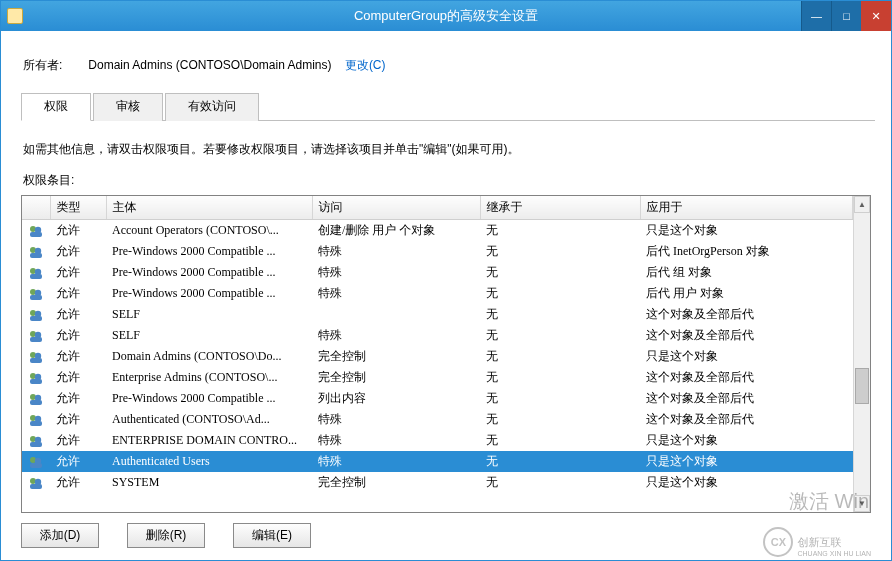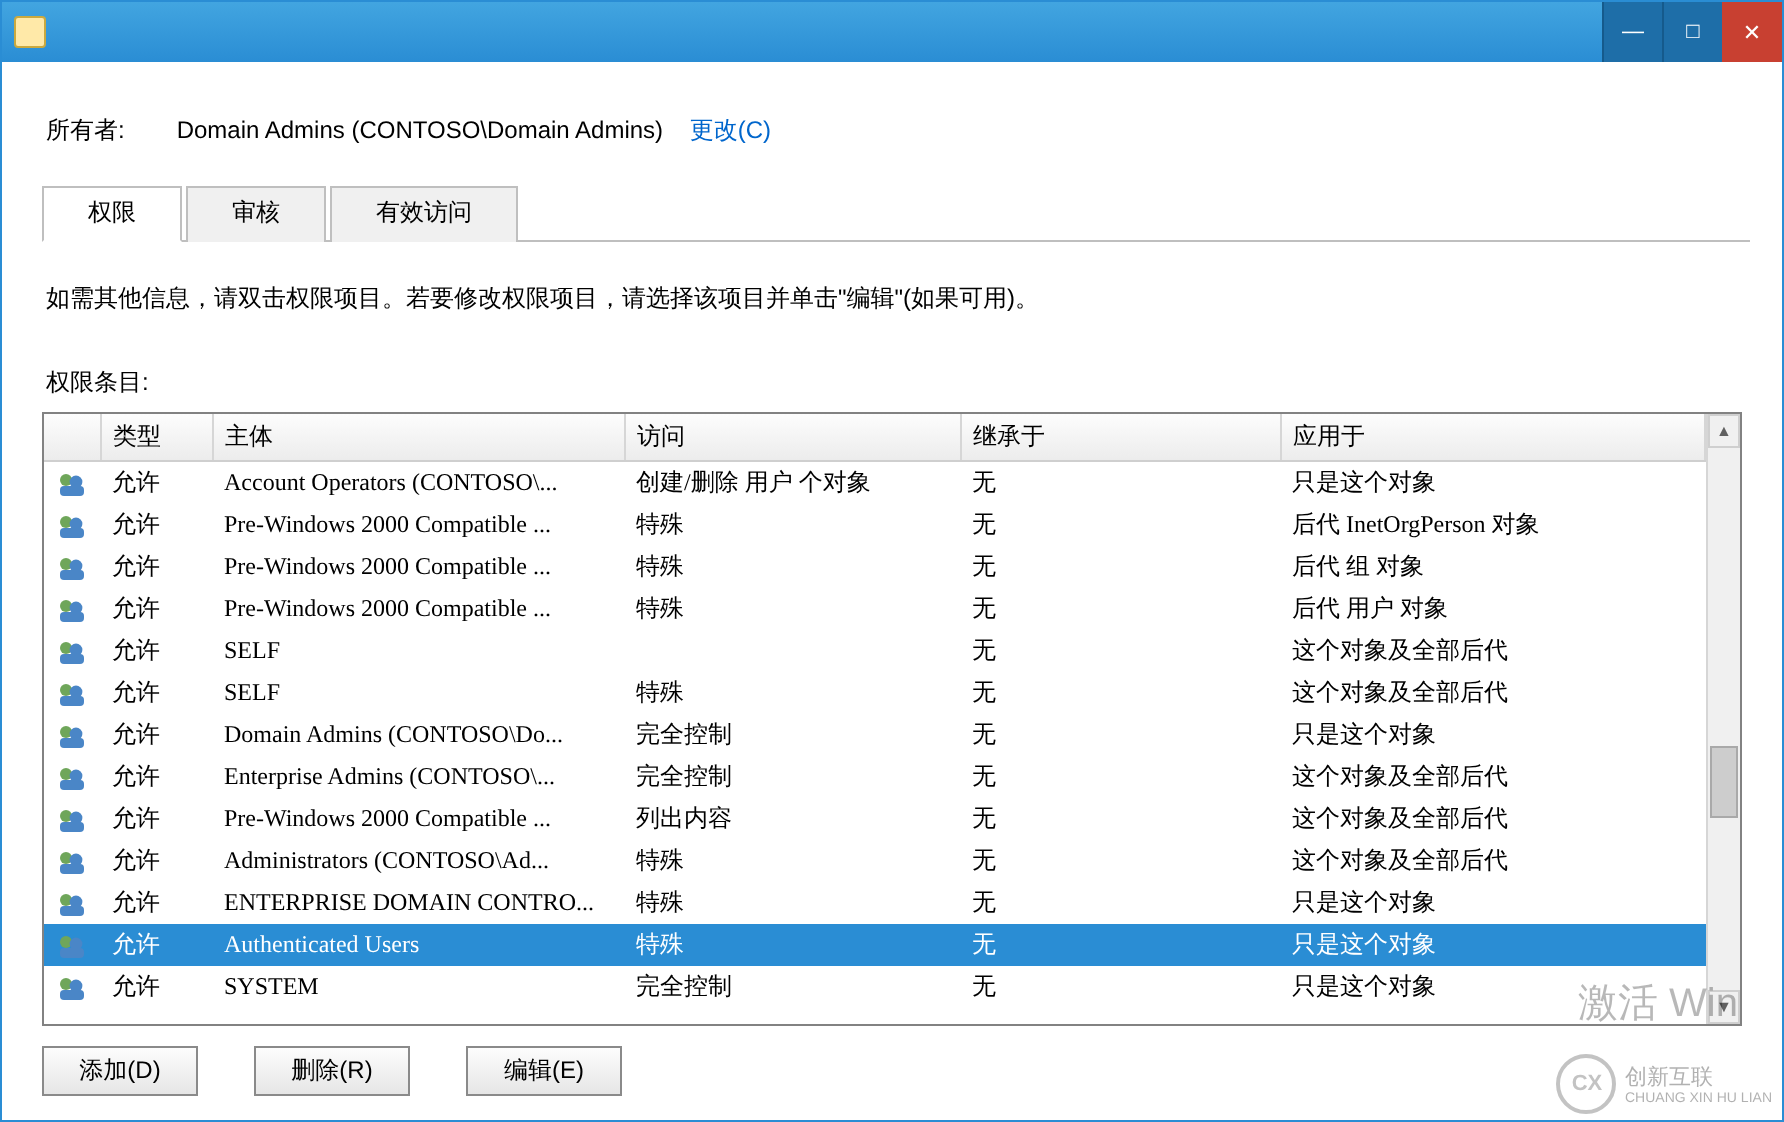--- a/index.html
+++ b/index.html
@@ -89,21 +89,20 @@
     border-bottom: 1px solid #fff;
     z-index: 2;
   }
   .info-text {
     padding: 20px 6px 14px 6px;
     font-size: 12px;
   }
   .entries-label {
     padding: 0 6px 4px 6px;
     font-size: 12px;
-    margin-top: 11px;
   }
   .table-wrap {
     border: 1px solid #828282;
     margin: 2px 4px 0 4px;
     flex:1;
     display:flex;
     overflow:hidden;
     position:relative;
   }
   .table-scroll {
@@ -185,39 +184,40 @@
   .watermark {
     position:absolute;
     right: 23px;
     bottom: 46px;
     color: rgba(0,0,0,0.28);
     font-size: 20px;
     pointer-events:none;
   }
   .brand {
     position:absolute;
-    right: 6px; bottom: 4px;
+    right: 21px; bottom: 4px;
     opacity: 0.5;
     pointer-events:none;
-    display:flex; align-items:center; gap:4px;
+    display:flex; align-items:flex-end; gap:4px;
     font-size:11px; color:#666;
   }
   .brand-logo {
     width:30px;height:30px;border:2px solid #888;border-radius:50%;
     display:flex;align-items:center;justify-content:center;
     font-weight:bold;color:#888;
   }
 </style>
 </head>
 <body>
 
 <div class="window">
 
   <div class="titlebar">
     <span class="titlebar-icon"></span>
+    <span class="titlebar-title">ComputerGroup的高级安全设置</span>
     <div class="win-btns">
       <div class="win-btn min">—</div>
       <div class="win-btn max">□</div>
       <div class="win-btn close">✕</div>
     </div>
   </div>
 
   <div class="content">
 
     <div class="owner-row">
@@ -357,21 +357,21 @@
                 <td>无</td>
                 <td>这个对象及全部后代</td>
               </tr>
               <tr class="data-row">
                 <td><span class="row-icon"><svg viewBox="0 0 16 16">
                       <circle cx="5" cy="6" r="3" fill="#6fa65a"></circle>
                       <circle cx="10" cy="7" r="3.2" fill="#4a86c7"></circle>
                       <rect x="2" y="9" width="12" height="5" rx="2" fill="#4a86c7"></rect>
                     </svg></span></td>
                 <td>允许</td>
-                <td>Administrators (CONTOSO\Ad...</td>
+                <td>Authenticated (CONTOSO\Ad...</td>
                 <td>特殊</td>
                 <td>无</td>
                 <td>这个对象及全部后代</td>
               </tr>
               <tr class="data-row">
                 <td><span class="row-icon"><svg viewBox="0 0 16 16">
                       <circle cx="5" cy="6" r="3" fill="#6fa65a"></circle>
                       <circle cx="10" cy="7" r="3.2" fill="#4a86c7"></circle>
                       <rect x="2" y="9" width="12" height="5" rx="2" fill="#4a86c7"></rect>
                     </svg></span></td>

